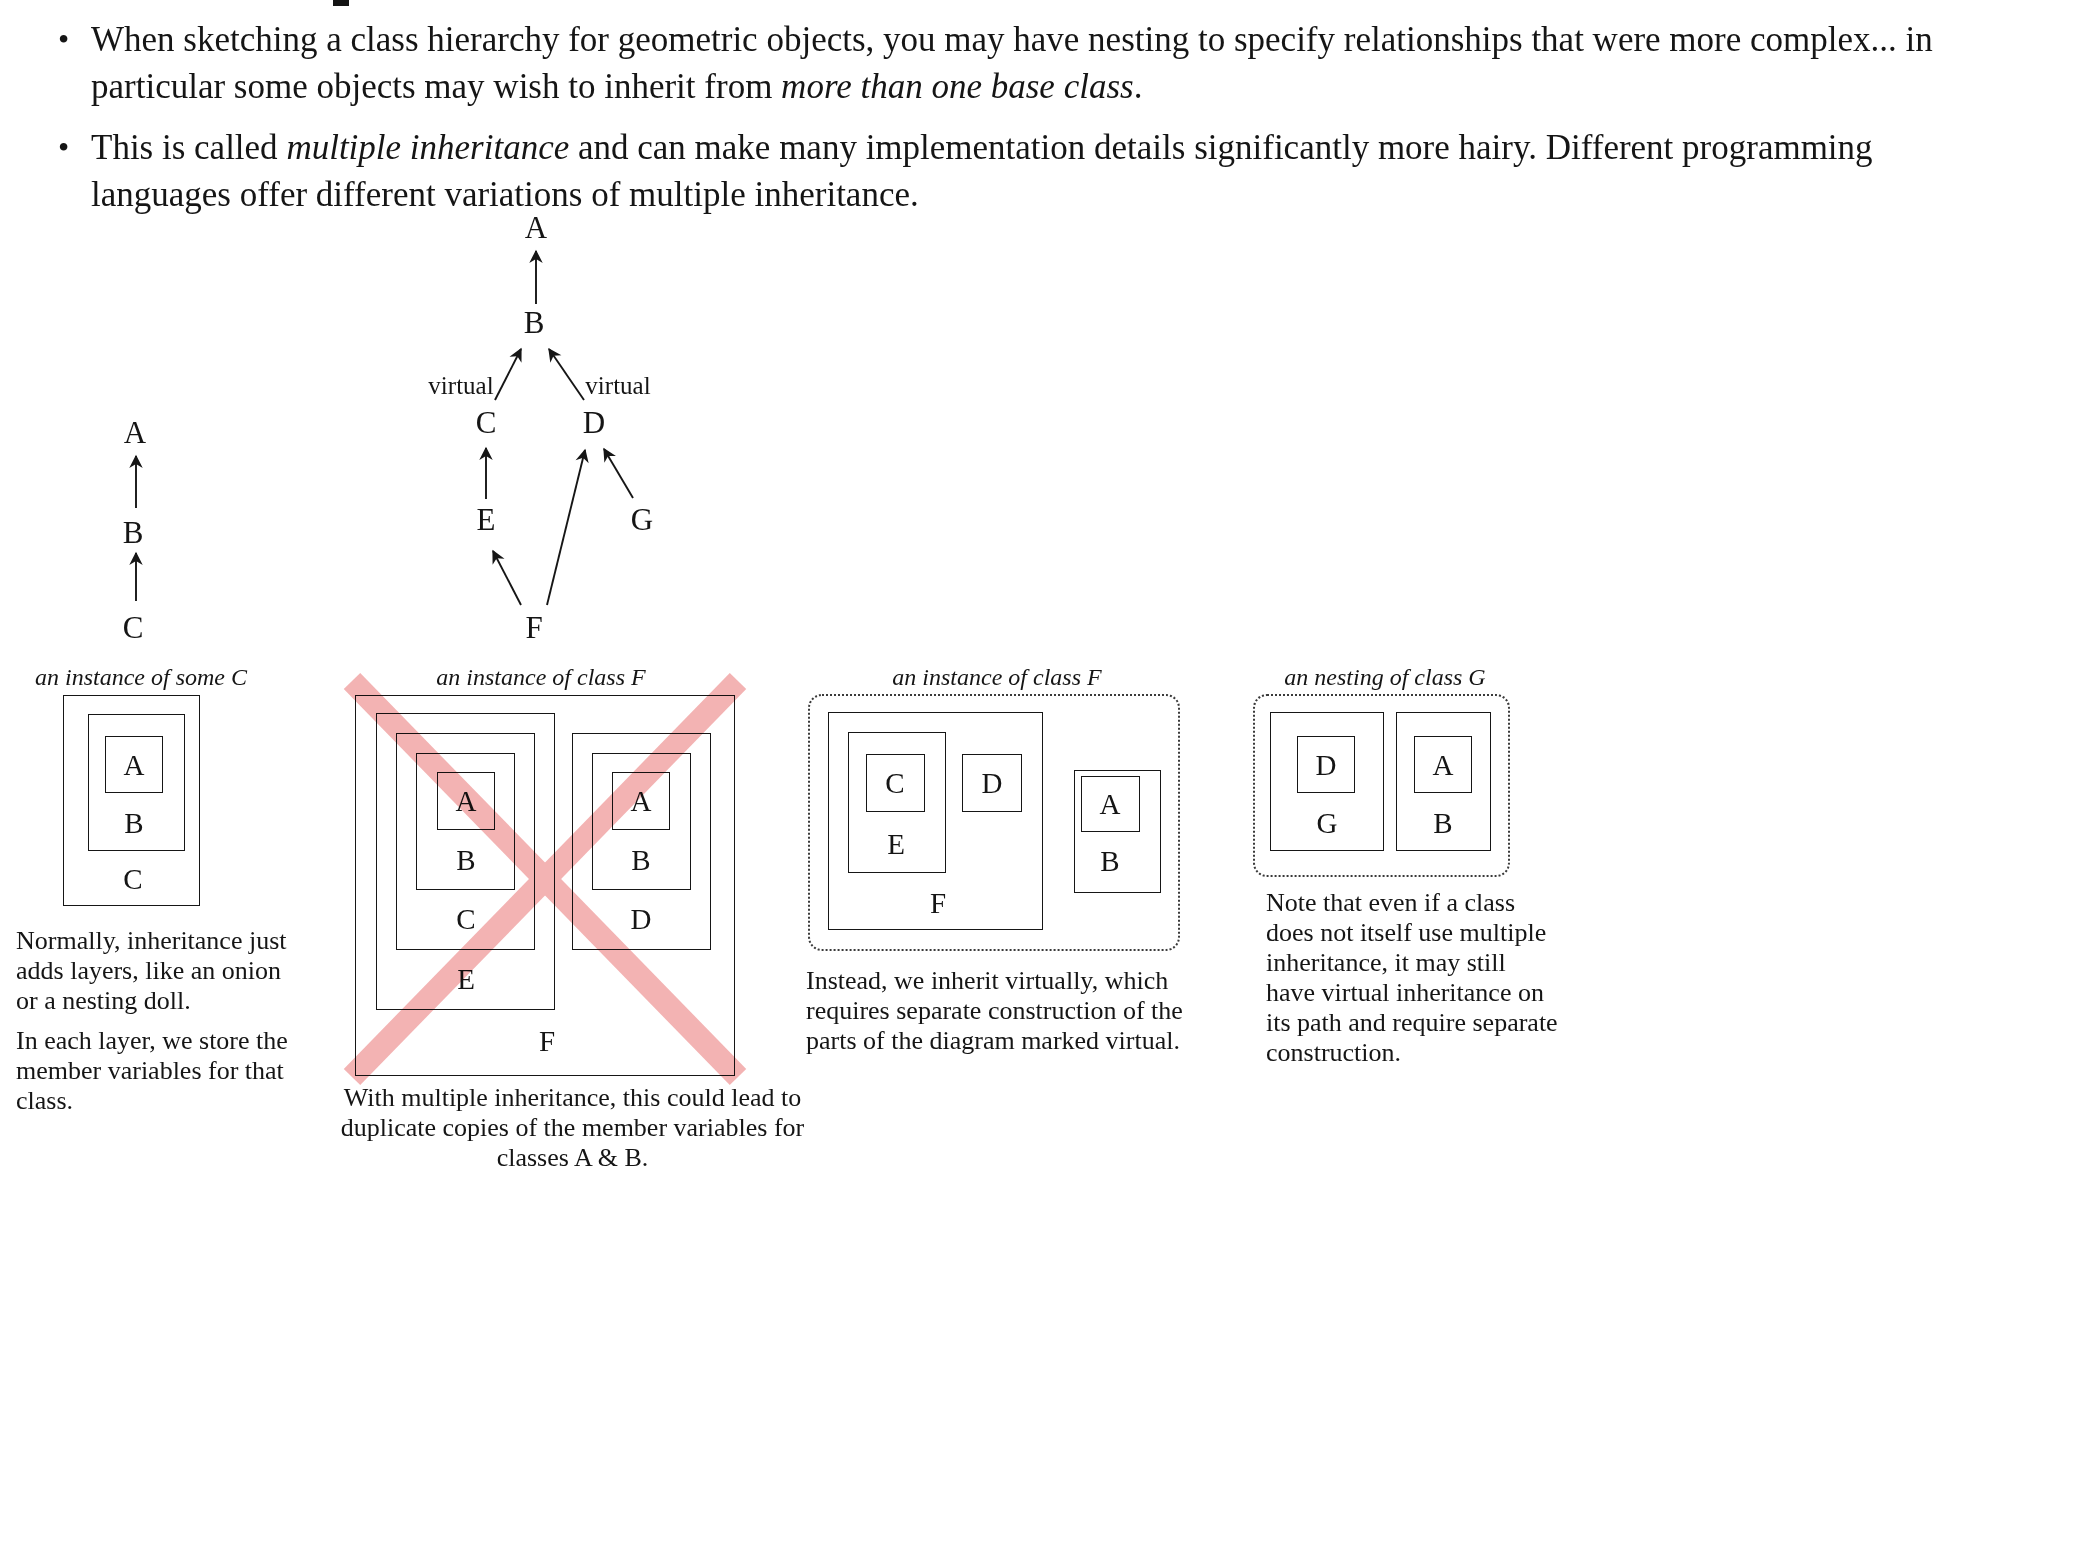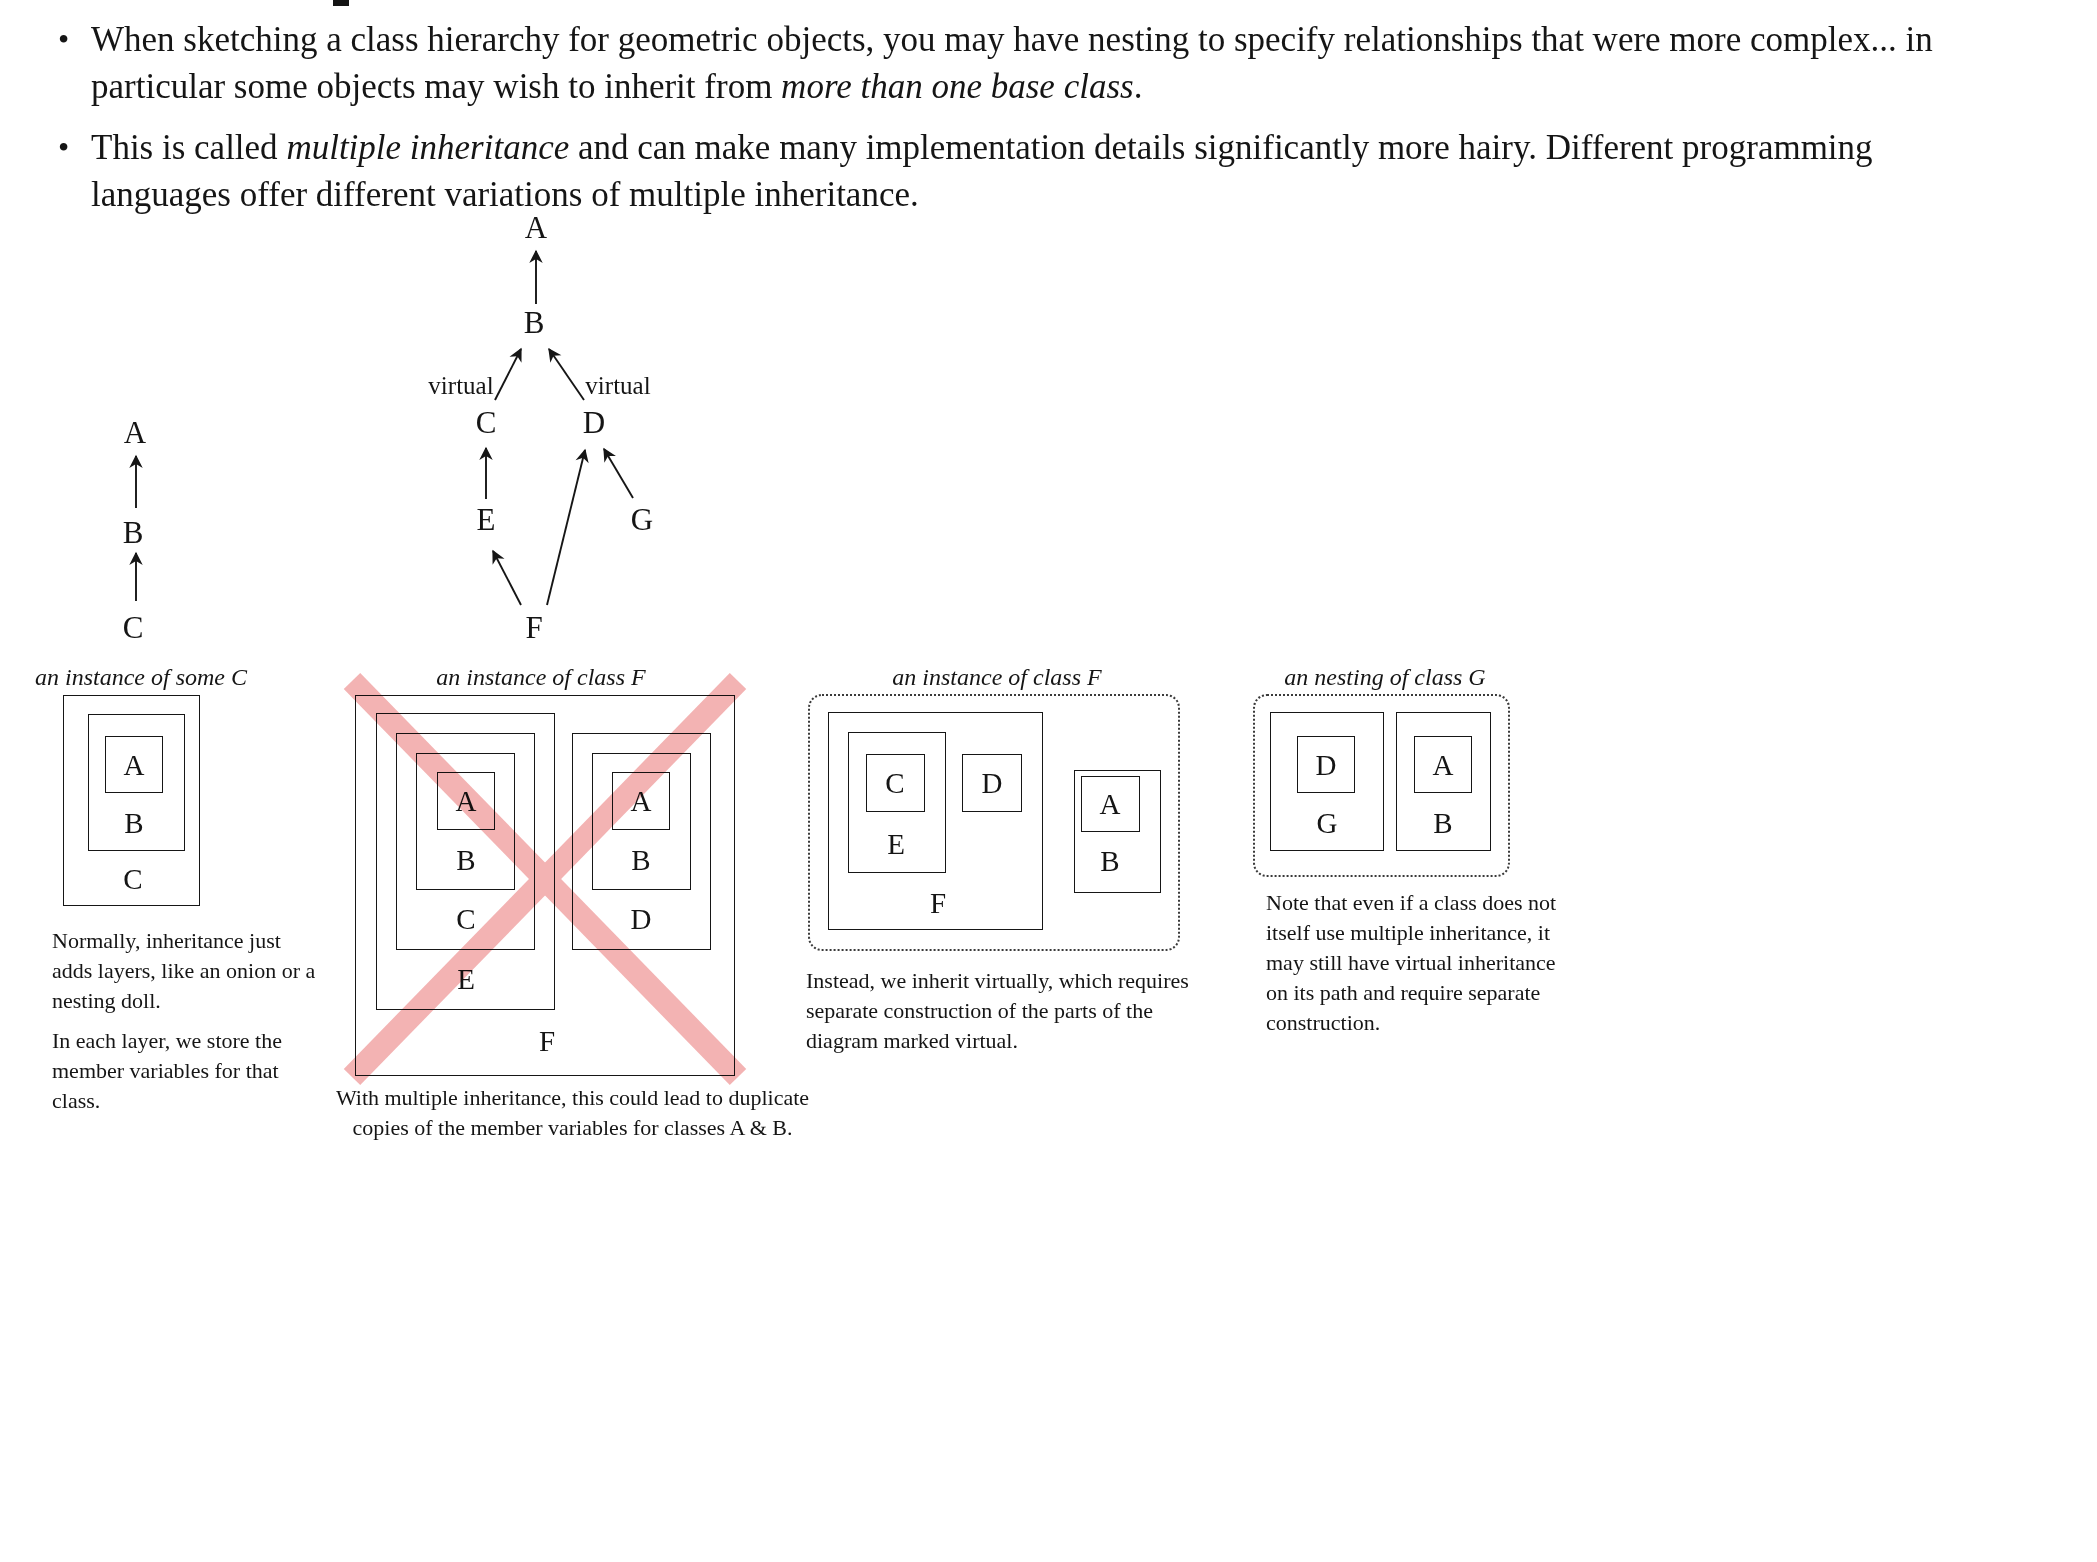--- a/index.html
+++ b/index.html
@@ -16,21 +16,21 @@
   .bullet-text em { }
   svg.layer { position:absolute; left:0; top:0; pointer-events:none; }
   .arrows { z-index:1; }
   .crossx { z-index:6; mix-blend-mode:multiply; }
   .node  { position:absolute; transform:translate(-50%,-50%); font-size:31px; z-index:2; white-space:nowrap; }
   .vlabel{ position:absolute; transform:translate(-50%,-50%); font-size:25px; z-index:2; white-space:nowrap;margin-top:21px; }
   .rect  { position:absolute; border:1.8px solid #161616; z-index:2; background:transparent; }
   .dotted{ position:absolute; border:2.6px dotted #3a3a3a; border-radius:14px; z-index:1; background:transparent; }
   .lbl   { position:absolute; transform:translate(-50%,-50%); font-size:29px; z-index:3; white-space:nowrap; }
   .panel-title { position:absolute; transform:translate(-50%,-50%); font-size:24px; font-style:italic; z-index:2; white-space:nowrap; }
-  .caption { position:absolute; font-size:22px; line-height:30px; z-index:2; }
+  .caption { position:absolute; font-size:26px; line-height:30px; z-index:2; }
   .caption p { margin:0 0 10px 0; }
 </style>
 </head>
 <body>
 
 <div class="slide">
 
   <div class="sliver" style="left:333px; top:0; width:16px; height:6px;"></div>
 
   <div class="bullets">
@@ -77,21 +77,21 @@
   <div class="vlabel" style="left:461px; top:365px;">virtual</div>
   <div class="vlabel" style="left:618px; top:365px;">virtual</div>
 
   <div class="panel-title" style="left:141px; top:677px;">an instance of some C</div>
   <div class="rect" style="left:63px;  top:695px; width:137px; height:211px;"></div>
   <div class="rect" style="left:88px;  top:714px; width:97px;  height:137px;"></div>
   <div class="rect" style="left:105px; top:736px; width:58px;  height:57px;"></div>
   <div class="lbl" style="left:134px; top:765px;">A</div>
   <div class="lbl" style="left:134px; top:823px;">B</div>
   <div class="lbl" style="left:133px; top:879px;">C</div>
-  <div class="caption" style="left:16px; top:926px; width:272px;margin-left:36px;">
+  <div class="caption" style="left:16px; top:926px; width:272px;">
     <p>Normally, inheritance just adds layers, like an onion or a nesting doll.</p>
     <p>In each layer, we store the member variables for that class.</p>
   </div>
 
   <div class="panel-title" style="left:541px; top:677px;">an instance of class F</div>
   <div class="rect" style="left:355px; top:695px; width:380px; height:381px;"></div>
   <div class="rect" style="left:376px; top:713px; width:179px; height:297px;"></div>
   <div class="rect" style="left:396px; top:733px; width:139px; height:217px;"></div>
   <div class="rect" style="left:416px; top:753px; width:99px;  height:137px;"></div>
   <div class="rect" style="left:437px; top:772px; width:58px;  height:58px;"></div>

